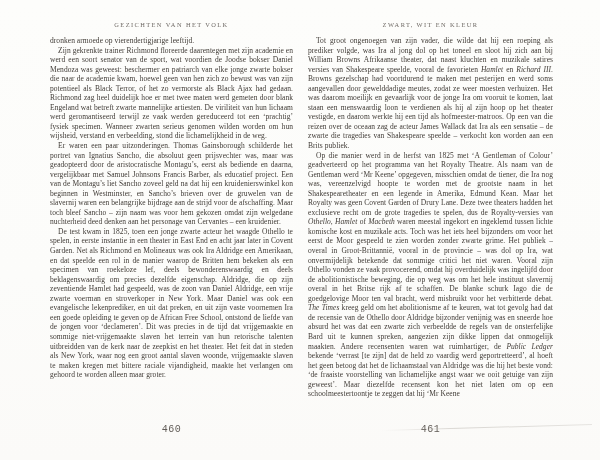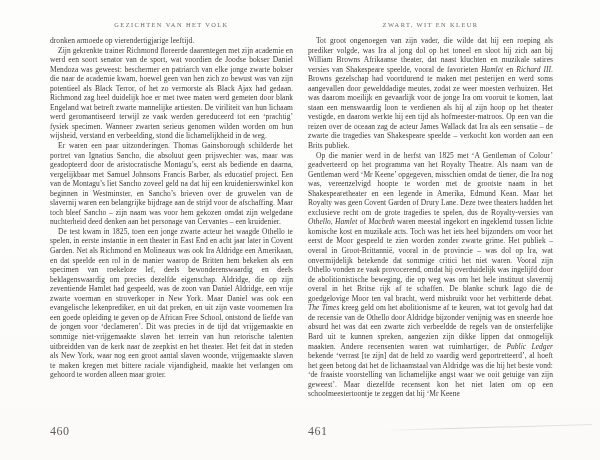--- a/index.html
+++ b/index.html
@@ -51,24 +51,25 @@
     hyphens: none;
   }
   .textblock p.indent { text-indent: 8px; }
   .textblock i { }
 
   .folio {
     position: absolute;
     top: 424px;
     left: 0;
     width: 100%;
-    text-align: left;
-    font-size: 12px;
+    text-align: center;
+    font-size: 10px;
     color: #615c57;
     letter-spacing: 0.5px;
+    font-family: Liberation Mono, monospace;
   }
   .edge-shadow {
     position: absolute;
     right: 8px;
     bottom: 32px;
     width: 210px;
     height: 1px;
     background: linear-gradient(90deg, rgba(190,186,180,0) 0%, rgba(190,186,180,0.55) 35%, rgba(190,186,180,0.35) 100%);
     transform: rotate(-1.6deg);
   }

